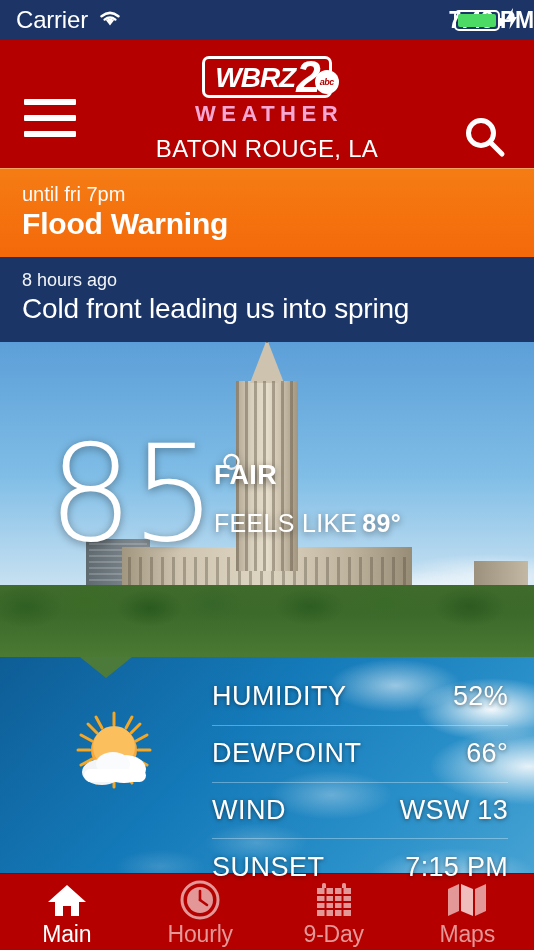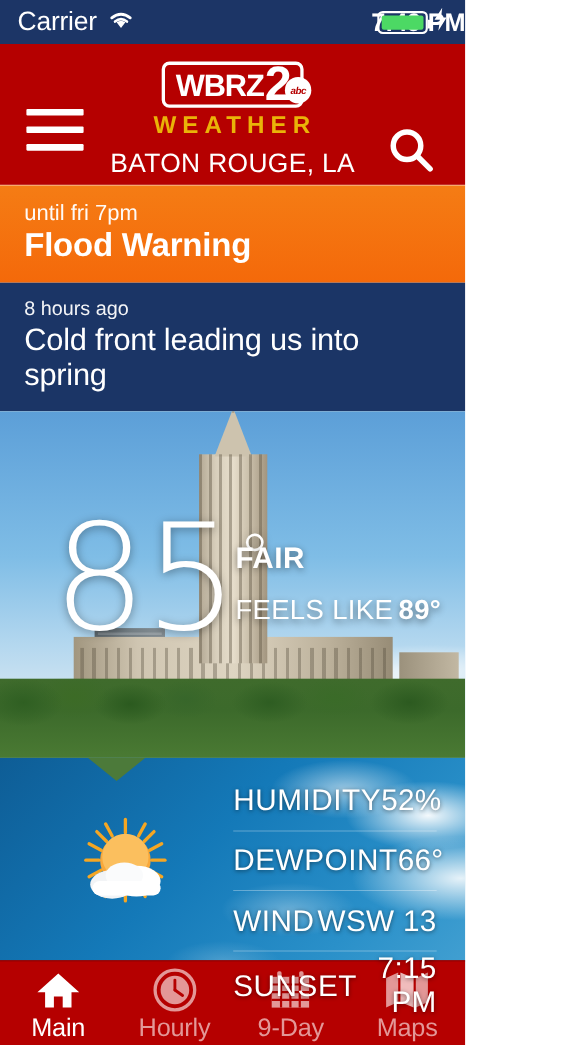--- a/index.html
+++ b/index.html
@@ -4,21 +4,21 @@
 <style>
   * { margin:0; padding:0; box-sizing:border-box; }
   html, body {
     width:534px; height:950px;
     background:#fff;
     font-family:"Liberation Sans", sans-serif;
     overflow:hidden;
   }
   #app {
     position:relative;
-    width:423px; height:950px;
+    width:534px; height:950px;
     overflow:hidden;
   }
 
   
   .statusbar {
     position:relative;
     height:40px;
     background:#1c3566;
     display:flex; align-items:center;
     padding:0 16px;
@@ -81,20 +81,21 @@
     display:flex; flex-direction:column; align-items:center;
     padding-top:8px;
   }
   .logo-wrap { position:relative; }
   .logo-box {
     border:3px solid #fff;
     border-radius:7px;
     padding:3px 8px 2px 10px;
     display:flex; align-items:center;
     height:42px;
+    font-style:italic;
   }
   .logo-wbrz {
     color:#fff; font-weight:bold; font-size:28px;
     letter-spacing:-1px; line-height:1;
     font-family:"Liberation Sans", sans-serif;
   }
   .logo-two {
     color:#fff; font-weight:bold; font-size:44px;
     line-height:0.78; margin-left:1px;
     margin-top:-1px;
@@ -103,21 +104,21 @@
   .logo-abc {
     position:absolute; right:-7px; top:14px;
     width:24px; height:24px; border-radius:50%;
     background:#fff;
     display:flex; align-items:center; justify-content:center;
     color:#b50000; font-size:9px; font-weight:bold;
     font-style:italic;
     letter-spacing:-0.5px;
   }
   .logo-weather {
-    color:#eab308; font-weight:bold; font-size:22px;
+    color:#f9a8d4; font-weight:bold; font-size:22px;
     letter-spacing:5.5px; margin-top:3px;
     margin-left:4px;
     font-family:"Liberation Sans", sans-serif;
   }
   .city {
     color:#fff; font-size:24px; margin-top:8px;
     letter-spacing:0.3px;
   }
   .searchbtn {
     position:absolute; right:26px; top:100px;

